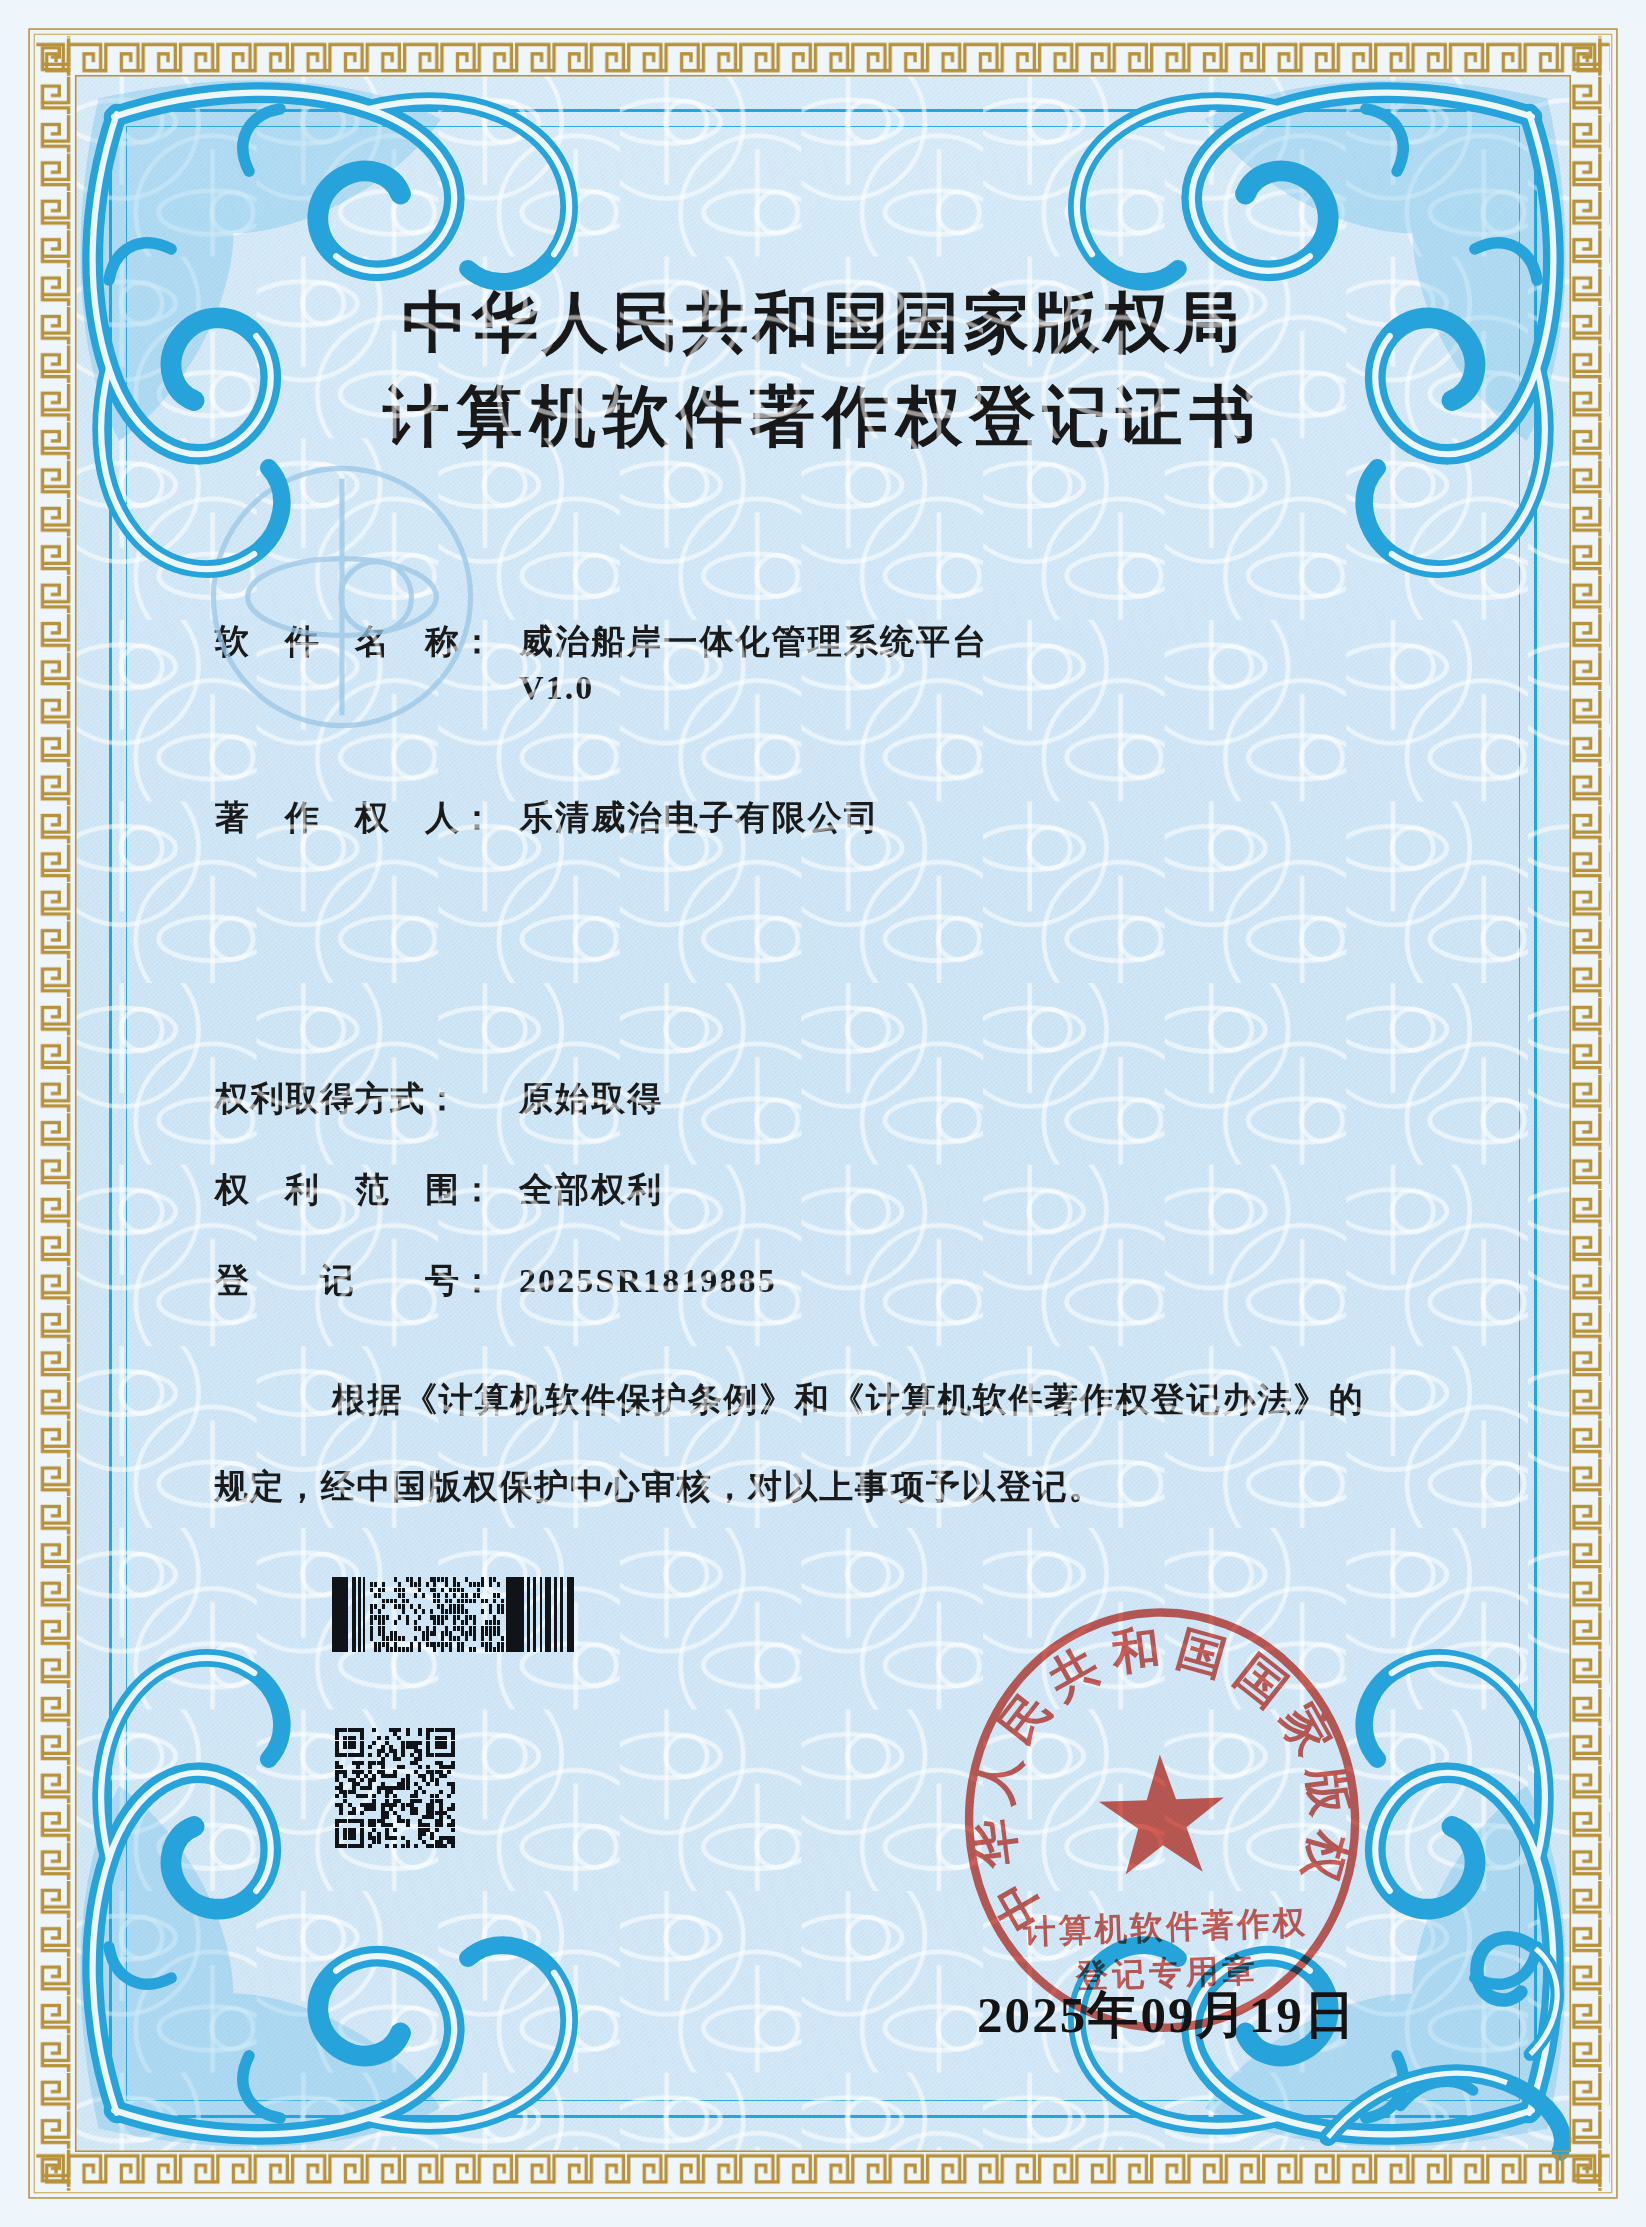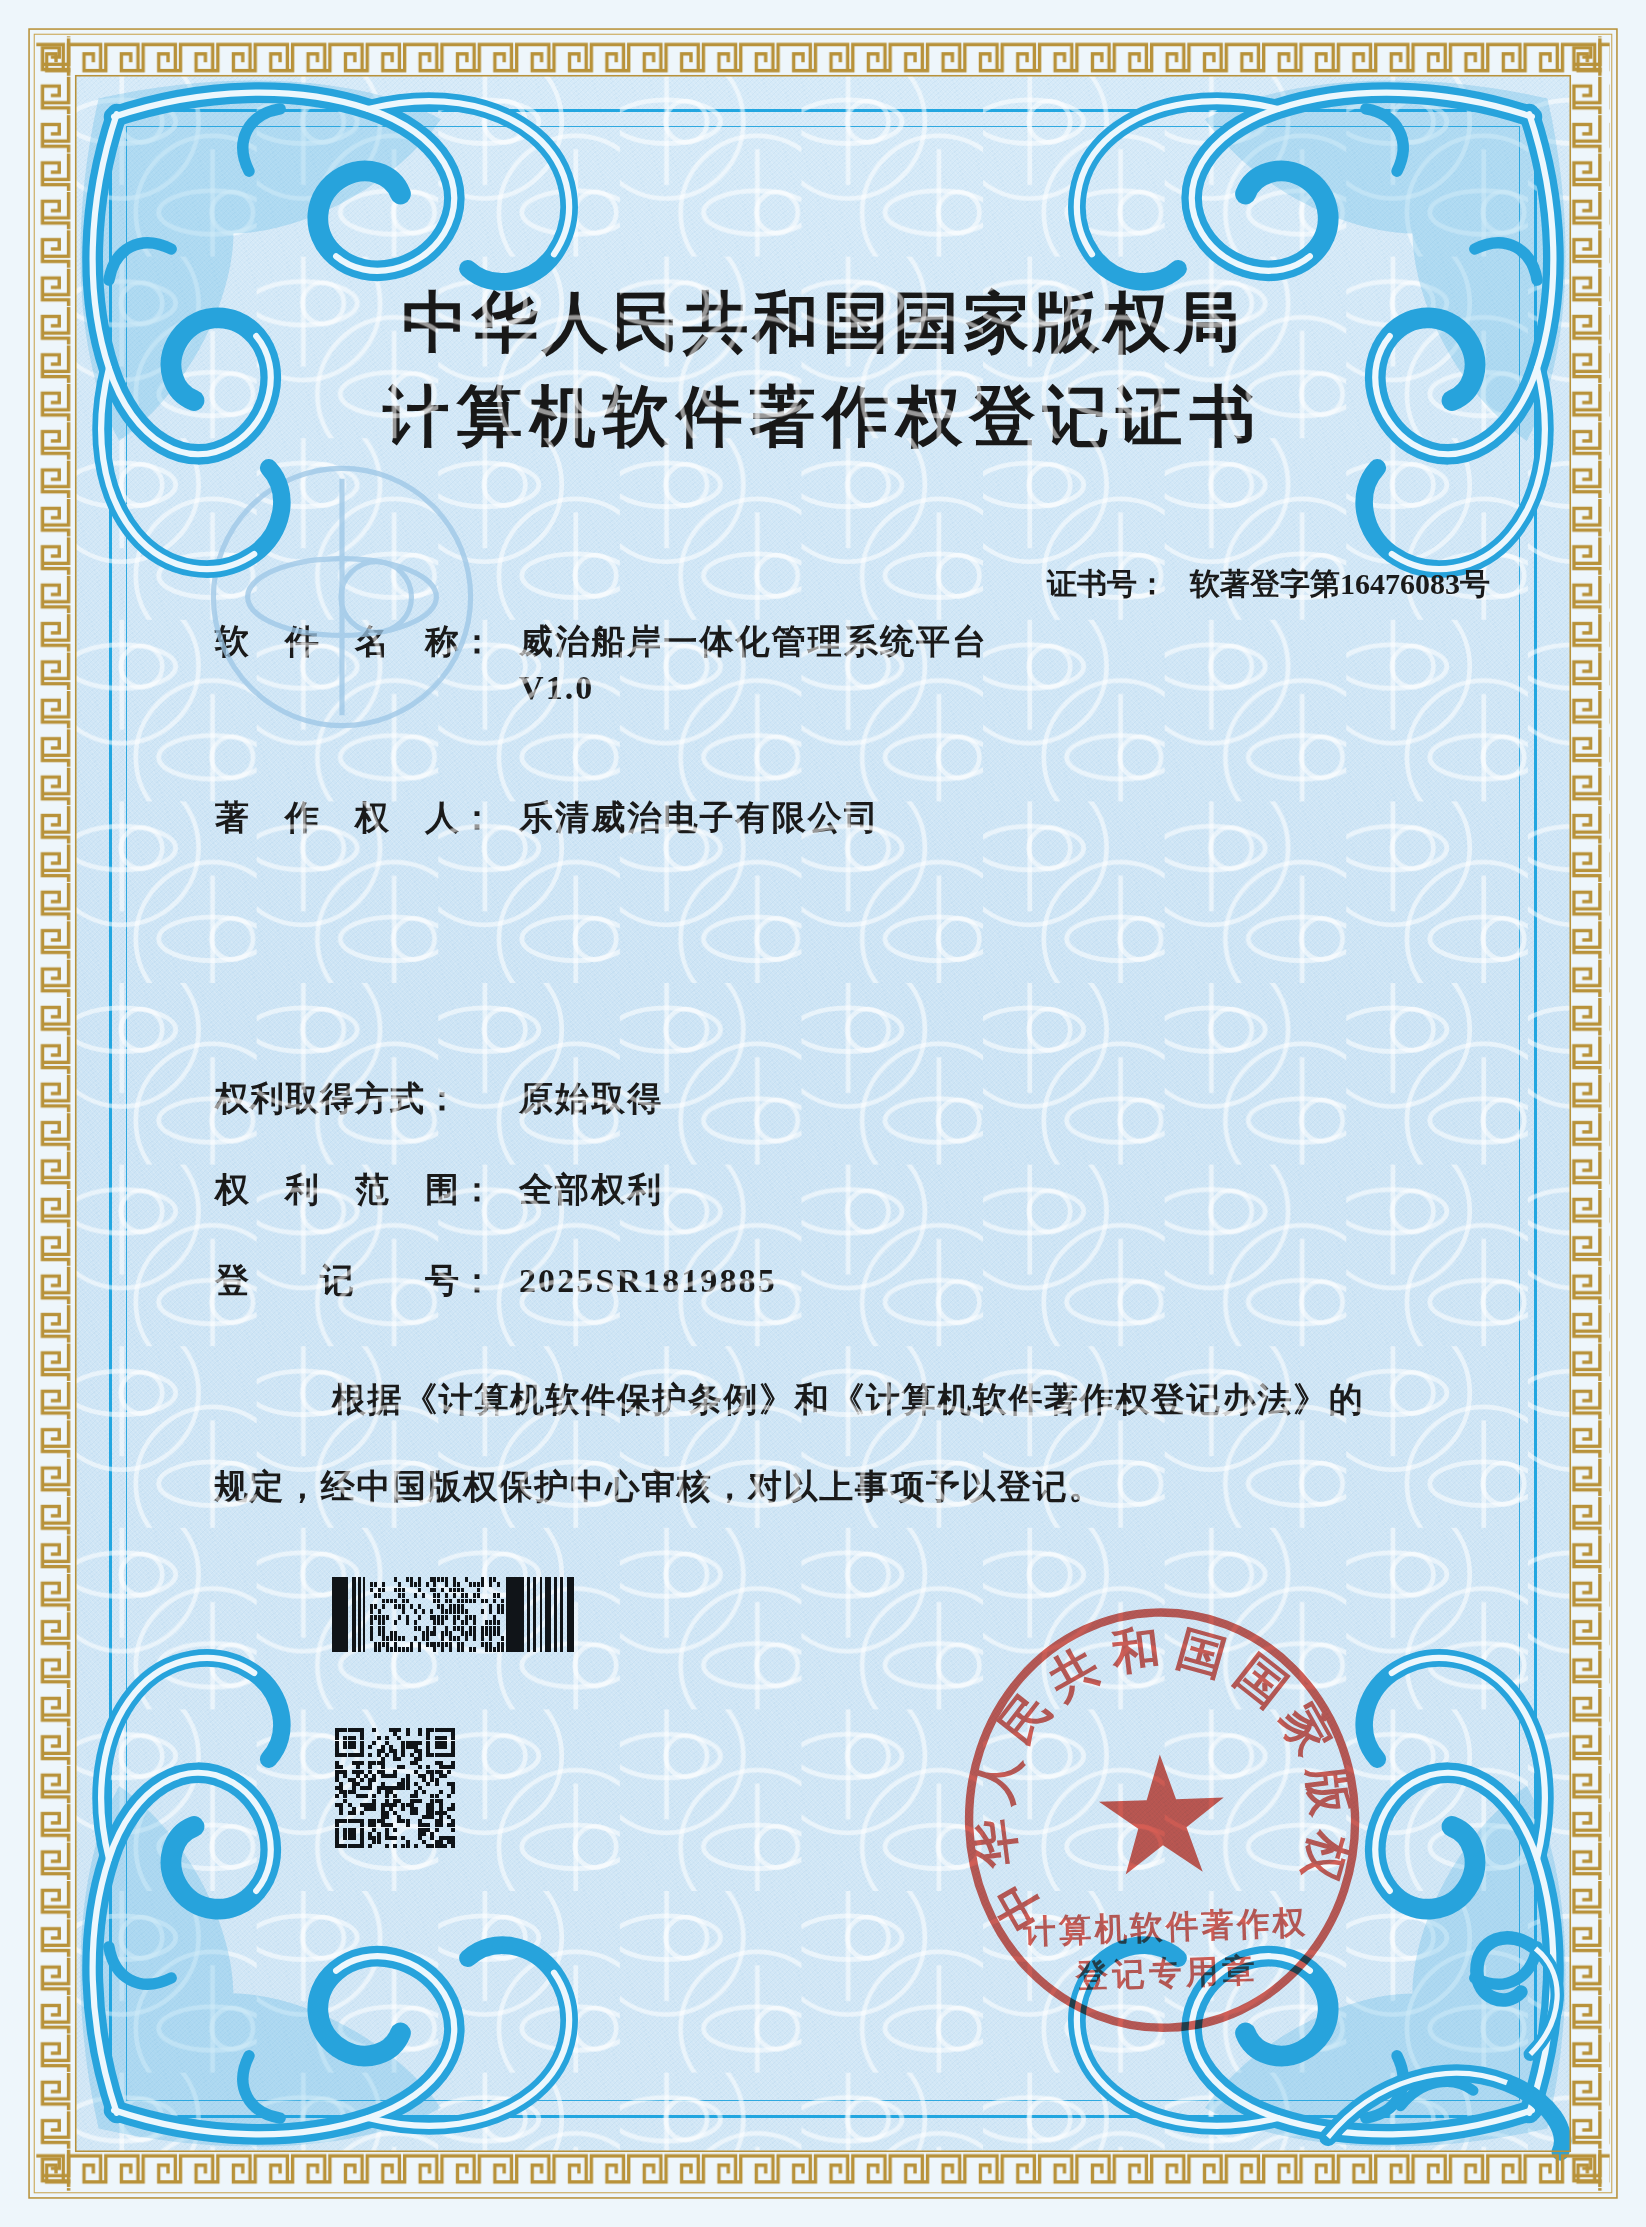--- a/index.html
+++ b/index.html
@@ -127,23 +127,20 @@
     <rect x="70" y="70" width="74" height="4153" fill="url(#mv)"></rect>
     <rect x="3029" y="70" width="74" height="4153" fill="url(#mv)"></rect>
     <rect x="56" y="56" width="3061" height="4181" fill="none" stroke="#b8923a" stroke-width="3"></rect>
     <rect x="66" y="66" width="3041" height="4161" fill="none" stroke="#c8a34c" stroke-width="2"></rect>
     <rect x="146" y="146" width="2881" height="4001" fill="none" stroke="#b8923a" stroke-width="3"></rect>
   </svg>
 
   <div class="title" id="title1" style="top:286px;">中华人民共和国国家版权局</div>
   <div class="title" id="title2" style="top:380px;">计算机软件著作权登记证书</div>
 
-  <div id="certno" style="z-index:5;">
-    <span>证书号：</span><span class="gap"></span><span>软著登字第16476083号</span>
-  </div>
 
   <div class="lbl" style="top:625px;">软　件　名　称：</div>
   <div class="val" style="top:625px;">威治船岸一体化管理系统平台</div>
   <div class="val" style="top:671px;">V1.0</div>
 
   <div class="lbl" style="top:801px;">著　作　权　人：</div>
   <div class="val" style="top:801px;">乐清威治电子有限公司</div>
 
   <div class="lbl" style="top:1082px;">权利取得方式：</div>
   <div class="val" style="top:1082px;">原始取得</div>
@@ -835,15 +832,16 @@
     </defs>
     <ellipse cx="400" cy="435" rx="368" ry="396" fill="none" stroke="#d8544a" stroke-width="16"></ellipse>
     <text font-size="92" font-weight="700" fill="#d8544a" letter-spacing="22" font-family="Liberation Serif, DejaVu Serif, serif">
       <textPath href="#sealArc" startOffset="6">中华人民共和国国家版权局</textPath>
     </text>
     <polygon fill="#dc5347" points="400,310 428,396 519,396 446,450 474,536 400,483 327,536 354,450 281,396 372,396"></polygon>
     <text x="400" y="660" text-anchor="middle" font-size="62" font-weight="700" fill="#d8544a" letter-spacing="6" font-family="Liberation Serif, DejaVu Serif, serif">计算机软件著作权</text>
     <text x="400" y="748" text-anchor="middle" font-size="62" font-weight="700" fill="#d8544a" letter-spacing="8" font-family="Liberation Serif, DejaVu Serif, serif">登记专用章</text>
   </svg>
 
+  <div id="date">2025年09月19日</div>
 
 </div>
 
 
 </body></html>

